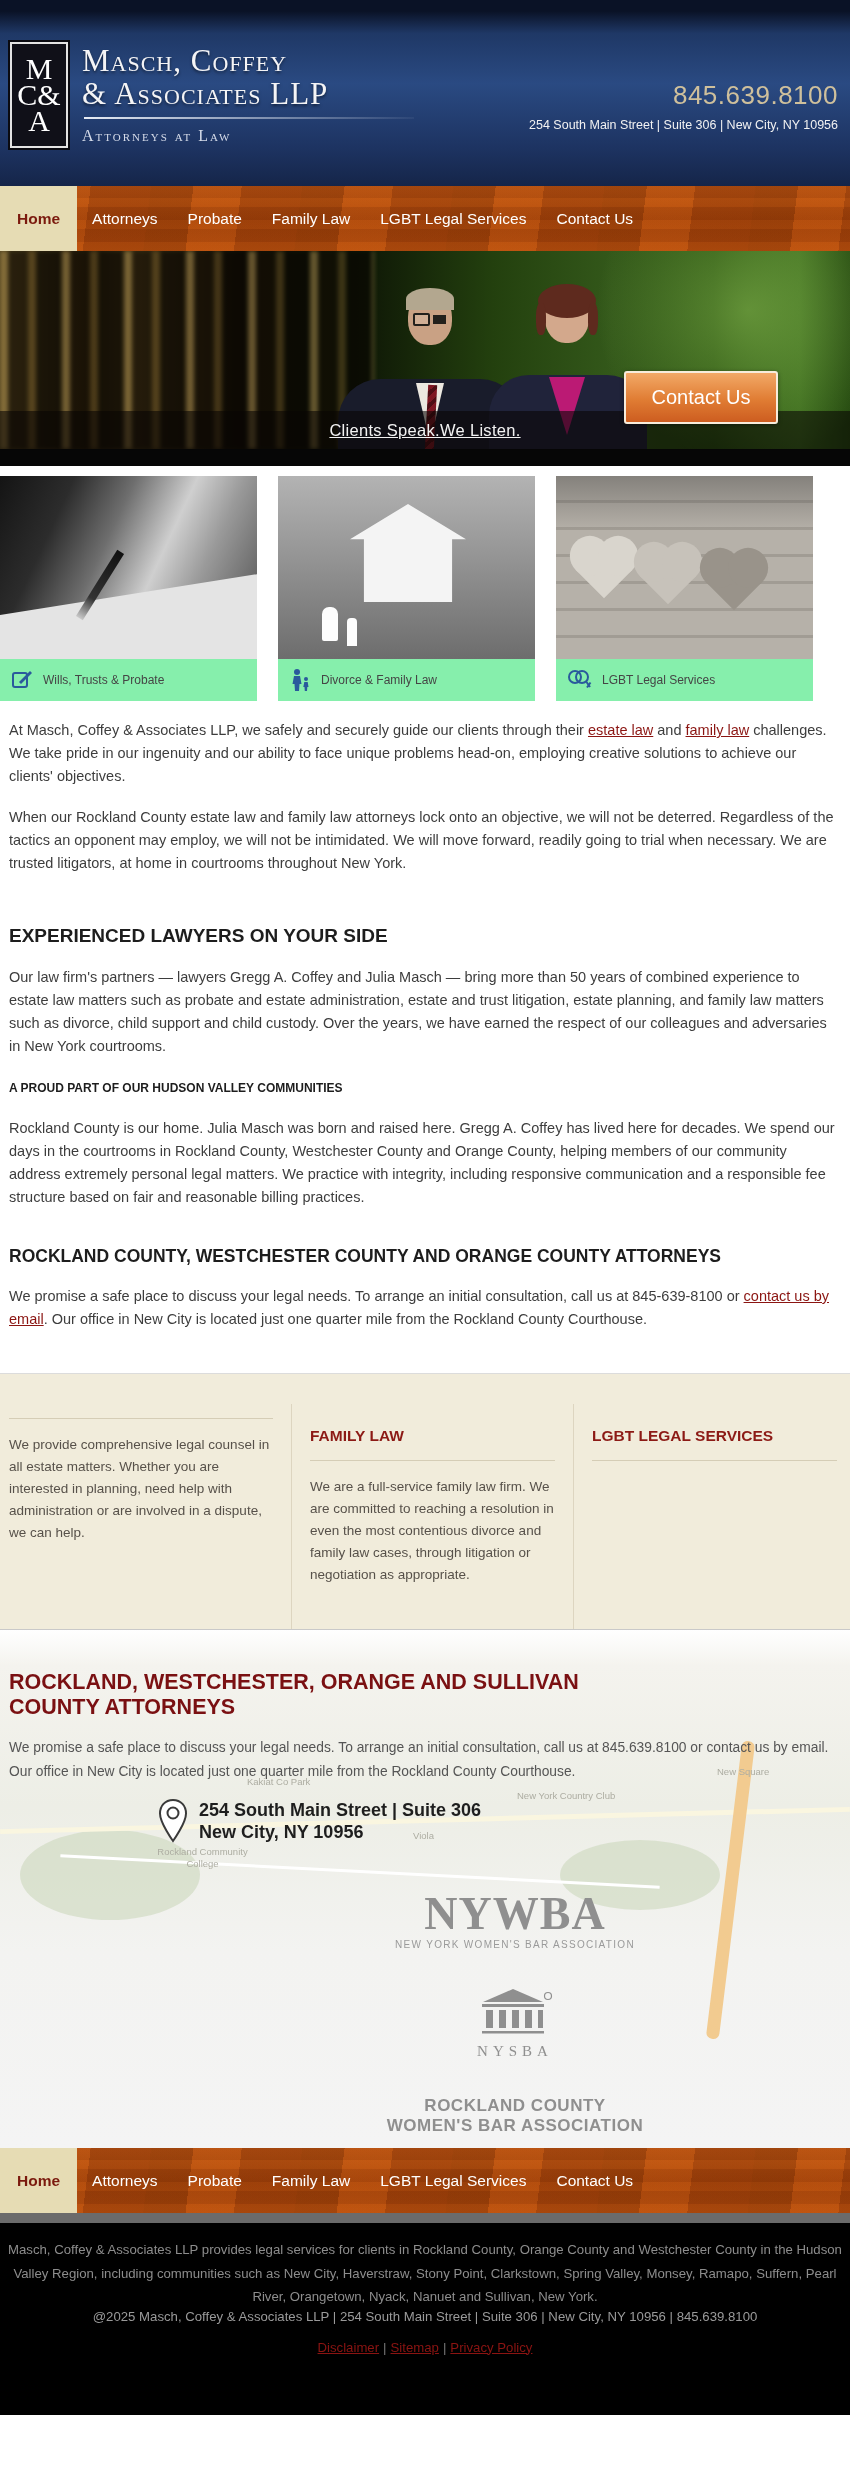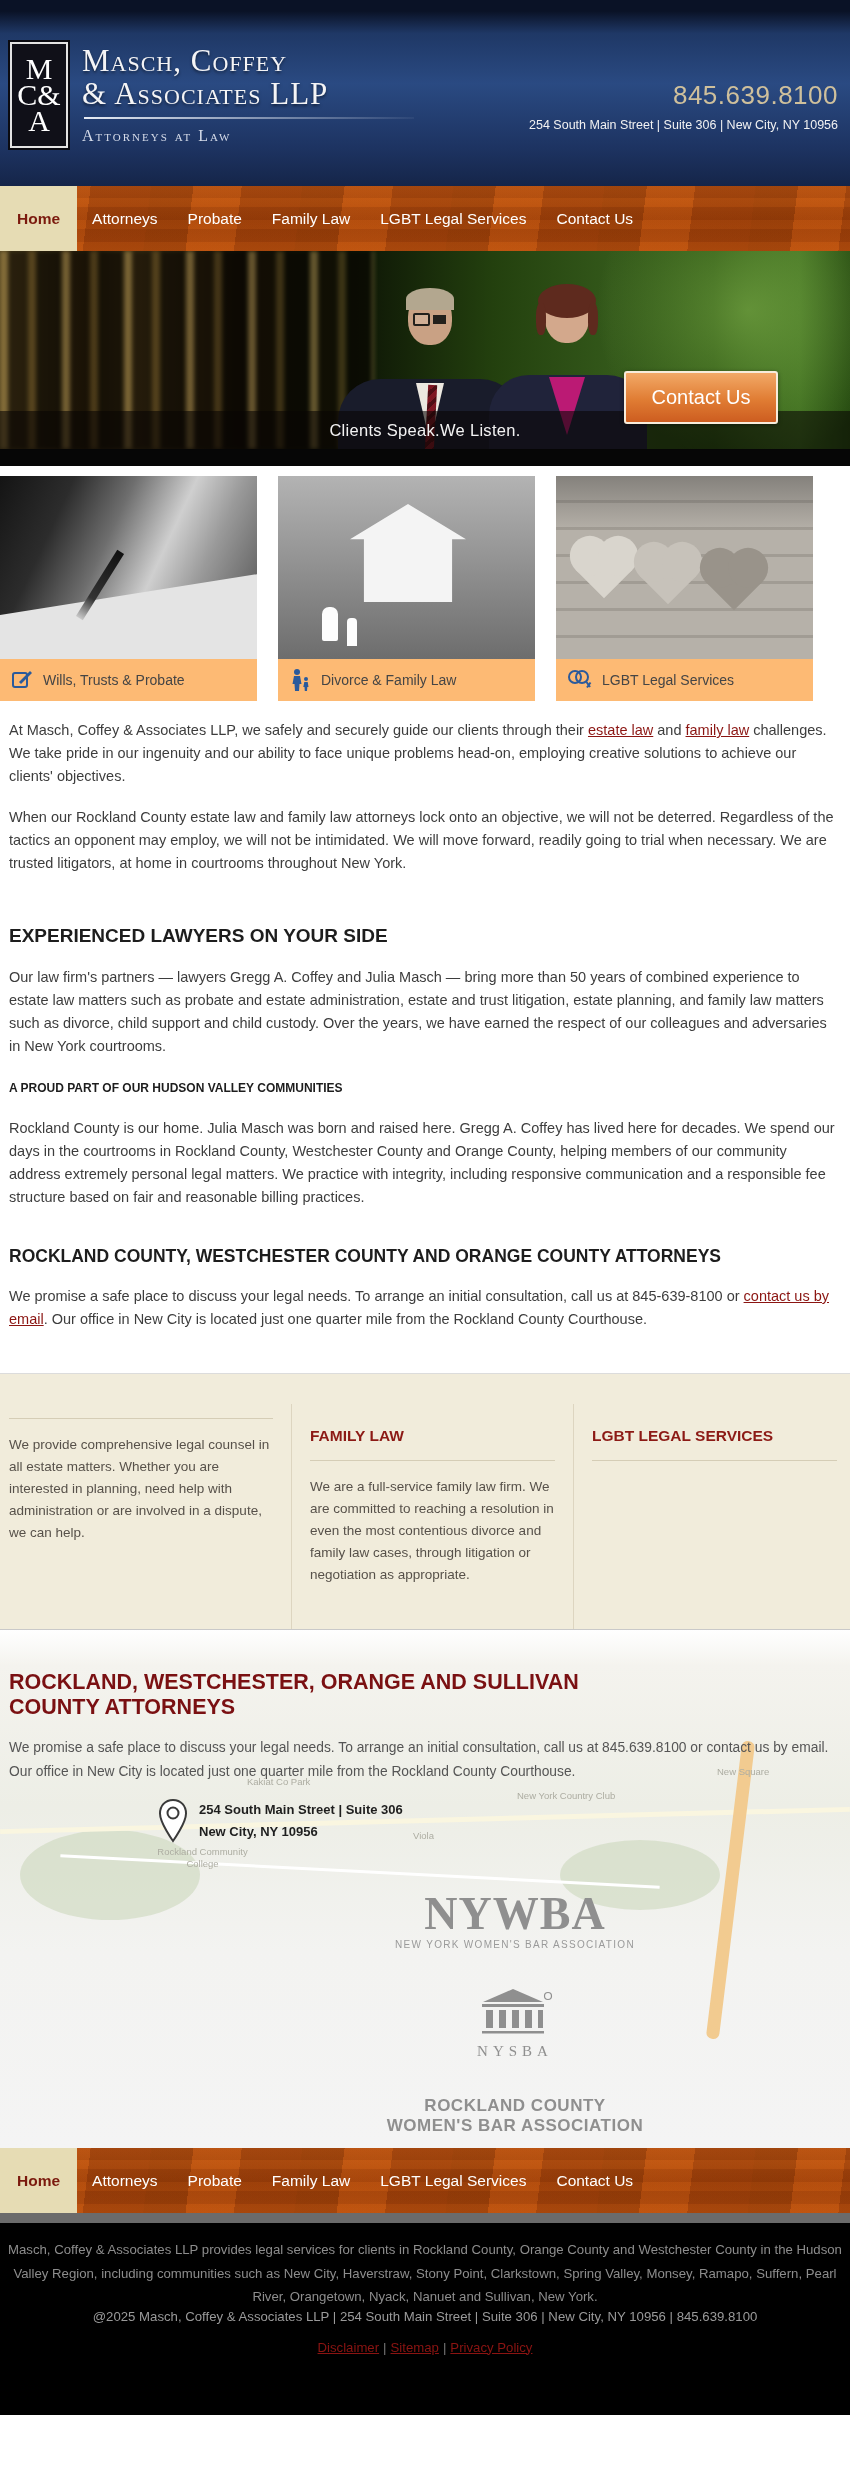--- a/index.html
+++ b/index.html
@@ -56,21 +56,21 @@
   .woman .head::before { content:""; position:absolute; left:-7px; top:-7px; width:58px; height:34px;
     border-radius:50%; background:#5e2a1e; }
   .woman .head::after { content:""; position:absolute; left:-9px; top:12px; width:10px; height:32px;
     border-radius:40%; background:#5e2a1e; box-shadow:52px 0 0 #5e2a1e; }
   .woman .body { position:absolute; left:-56px; top:84px; width:158px; height:120px; background:#20233a;
     border-radius:40px 40px 0 0; }
   .woman .body::before { content:""; position:absolute; left:60px; top:2px; width:36px; height:58px;
     background:#bb1a74; clip-path:polygon(0 0,100% 0,50% 100%); }
   .hero-band { position:absolute; z-index:3; left:0; bottom:0; width:100%; height:38px;
     background:rgba(8,6,3,.58); color:#f3f3f3; font-size:16.5px; letter-spacing:.3px;
-    display:flex; align-items:center; justify-content:center; }
+    display:flex; align-items:center; justify-content:center;text-decoration:underline; }
   .cta { position:absolute; z-index:4; right:72px; top:120px; width:154px; height:53px;
     border:2px solid #f7ecdb; border-radius:3px; color:#fff; font-size:20px;
     display:flex; align-items:center; justify-content:center; cursor:pointer;
     background:linear-gradient(180deg,#f2a967 0%,#e07c33 55%,#cd5d20 100%); box-shadow:0 1px 4px rgba(0,0,0,.4); }
   .black-bar { height:17px; background:#060606; }
 
   
   .cards { display:flex; gap:21px; margin-top:10px; }
   .card { width:257px; }
   .card .img { height:183px; position:relative; overflow:hidden; }
@@ -84,22 +84,22 @@
     clip-path:polygon(50% 0,100% 36%,88% 36%,88% 100%,12% 100%,12% 36%,0 36%); }
   .img-family::after { content:""; position:absolute; left:44px; bottom:18px; width:16px; height:34px; background:#fdfdfd;
     border-radius:7px 7px 2px 2px; box-shadow:22px 8px 0 -3px #fdfdfd; }
   .img-hearts { background:
       linear-gradient(180deg, rgba(40,40,40,.35) 0%, rgba(0,0,0,0) 30%),
       repeating-linear-gradient(180deg,#b6b1a9 0 24px,#a19c94 24px 27px); }
   .heart { position:absolute; top:74px; width:40px; height:40px; transform:rotate(-45deg); }
   .heart::before, .heart::after { content:""; position:absolute; width:40px; height:40px; border-radius:50%; background:inherit; }
   .heart::before { top:-20px; left:0; } .heart::after { top:0; left:20px; }
   .h1a { left:28px; background:#d9d5cd; } .h2a { left:92px; background:#c7c2ba; top:80px; } .h3a { left:158px; background:#99938a; top:86px; }
-  .caption { height:42px; background:#fdba74; display:flex; align-items:center; gap:9px; padding-left:10px;
-    color:#454545; font-size:14px; }
+  .caption { height:42px; background:#86efac; display:flex; align-items:center; gap:9px; padding-left:10px;
+    color:#454545; font-size:12px; }
   .caption svg { flex:none; }
 
   
   .content { padding:0 9px; }
   .content h1 { margin-top:52px; font-size:25px; line-height:30px; color:#7a1012; }
   .content h2 { margin-top:49px; font-size:19px; line-height:24px; color:#1d1d1d; }
   .content h3 { margin-top:19px; font-size:12px; line-height:22px; color:#1d1d1d; }
   .content h4 { margin-top:36px; font-size:17.5px; line-height:22px; color:#1d1d1d; }
   .content p { margin-top:18px; font-size:14.5px; line-height:23px; color:#3d3d3d; }
   .content a { color:#8b1512; text-decoration:underline; cursor:pointer; }
@@ -123,21 +123,21 @@
   .patch { position:absolute; border-radius:50%; background:rgba(200,214,184,.55); }
   .pt1 { left:20px; top:200px; width:180px; height:90px; }
   .pt2 { left:560px; top:210px; width:160px; height:70px; }
   .map-label { position:absolute; font-size:9.5px; color:#adada2; white-space:nowrap;padding-left:29px; }
   .ml1 { left:218px; top:146px; } .ml2 { left:488px; top:160px; } .ml3 { left:652px; top:136px;margin-left:36px; }
   .ml4 { left:384px; top:200px; } .ml5 { left:128px; top:216px; text-align:center; width:120px; white-space:normal; line-height:12px; }
   .region-inner { position:relative; z-index:1; padding:40px 9px 0; }
   .region-inner h2 { font-size:21.5px; line-height:25px; color:#7a1012; width:640px; }
   .region-inner p { margin-top:16px; font-size:13.8px; line-height:24px; color:#555; }
   .addr-row { margin:14px 0 0 148px; display:flex; align-items:center; gap:10px; }
-  .addr-row .lines { font-weight:bold; font-size:13px; line-height:22px; color:#1e1e1e; }
+  .addr-row .lines { font-weight:bold; font-size:18px; line-height:22px; color:#1e1e1e; }
   .assoc { margin-top:48px; text-align:center; transform:translateX(90px); }
   .nywba-acro { font-family:"Liberation Serif", serif; font-weight:bold; font-size:46px; line-height:44px;
     color:#8f8f8f; letter-spacing:1px; }
   .nywba-name { margin-top:3px; font-size:10px; letter-spacing:1.3px; color:#9a9a9a; }
   .nysba { margin-top:38px; }
   .nysba-txt { margin-top:3px; font-family:"Liberation Serif", serif; font-size:15px; letter-spacing:5px; color:#8f8f8f; }
   .rcwba { margin-top:36px; font-weight:bold; font-size:17px; line-height:20px; color:#8f8f8f; letter-spacing:.5px; }
 
   
   .gray-strip { height:10px; background:#6b6b6b; }

